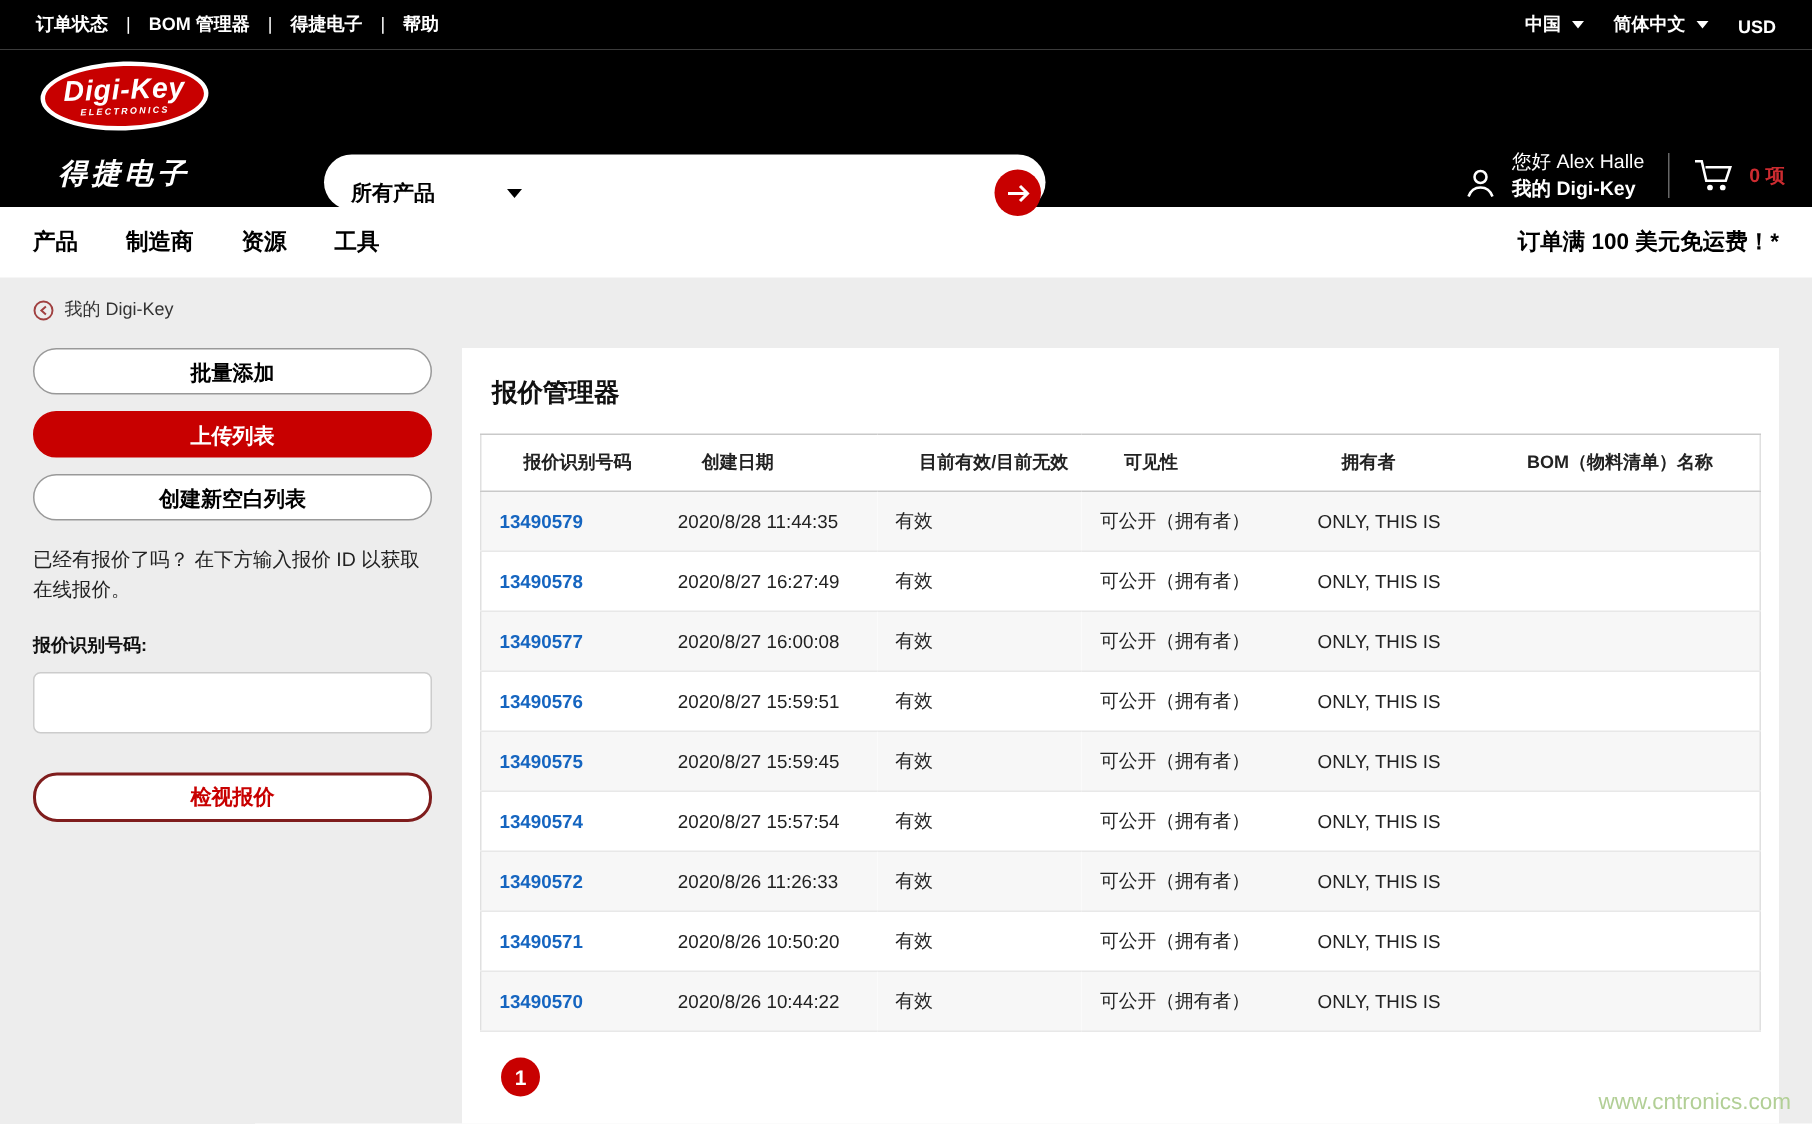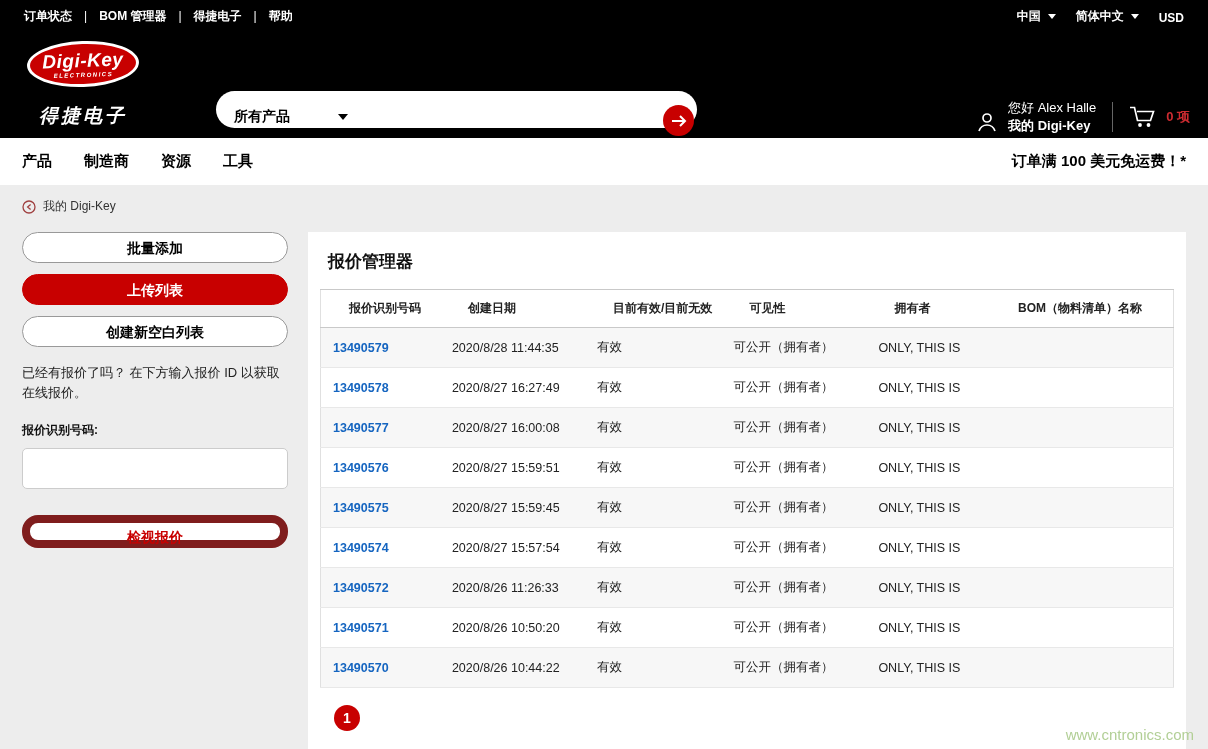--- a/index.html
+++ b/index.html
@@ -18,21 +18,21 @@
   .topbar-currency { color:#fff; font-size:12px; font-weight:bold; cursor:pointer; }
 
   
   .header { height:105px; background:#000; position:relative; }
   .logo { position:absolute; left:18px; top:8px; width:130px; text-align:center; cursor:pointer; }
   .logo-oval { width:112px; height:46px; margin:0 auto; background:#c80000; border:3px solid #fff; border-radius:50%; display:flex; flex-direction:column; align-items:center; justify-content:center; color:#fff; font-style:italic; font-weight:bold; transform:rotate(-2deg); }
   .logo-title { font-size:19px; letter-spacing:0.5px; line-height:1; }
   .logo-sub { font-size:6px; letter-spacing:1.5px; line-height:1; margin-top:2px; }
   .logo-cn { color:#fff; font-weight:bold; font-size:19px; font-style:italic; margin-top:16px; letter-spacing:3px; }
 
-  .search { position:absolute; left:216px; top:58px; width:481px; height:37px; background:#fff; border-radius:19px; display:flex; padding:14px 3px 0 18px; }
+  .search { position:absolute; left:216px; top:70px; width:481px; height:37px; background:#fff; border-radius:19px; display:flex; align-items:center; padding:14px 3px 0 18px; }
   .search-cat { display:flex; align-items:center; font-size:14px; font-weight:bold; color:#000; cursor:pointer; white-space:nowrap; }
   .chev-dark { border-top-color:#000; margin-left:48px; border-left-width:5px; border-right-width:5px; border-top-width:6px; }
   .search-input { flex:1; height:100%; border:none; outline:none; font-size:14px; padding:0 12px; background:transparent; }
   .search-btn { width:31px; height:31px; min-width:31px; border-radius:50%; background:#c80000; border:none; display:flex; align-items:center; justify-content:center; cursor:pointer; }
 
   .header-right { position:absolute; right:18px; top:66px; display:flex; align-items:center; color:#fff; }
   .account { display:flex; align-items:flex-end; gap:9px; cursor:pointer; }
   .account-text { font-size:13px; line-height:1.35; }
   .account-text .bold { font-weight:bold; }
   .hdr-divider { width:1px; height:30px; background:#666; margin:0 16px; }
@@ -48,21 +48,21 @@
   
   .breadcrumb { display:flex; align-items:center; gap:7px; padding:13px 22px 9px; font-size:12px; color:#333; }
   .breadcrumb a { cursor:pointer; }
 
   
   .content { display:flex; align-items:flex-start; padding:8px 22px 0; gap:20px; }
   .sidebar { width:266px; flex-shrink:0; }
   .btn { display:block; width:100%; height:31px; border-radius:16px; font-size:14px; font-weight:bold; text-align:center; line-height:28px; cursor:pointer; margin-bottom:11px; font-family:inherit; }
   .btn-red { background:#c80000; color:#fff; border:1px solid #c80000; }
   .btn-white { background:#fff; color:#000; border:1px solid #999; }
-  .btn-outline-red { background:#fff; color:#c80000; border:8px solid #7f1d1d; margin-top:26px; height:33px; line-height:29px; }
+  .btn-outline-red { background:#fff; color:#c80000; border:2px solid #7f1d1d; margin-top:26px; height:33px; line-height:29px; }
   .sidebar-text { font-size:13px; color:#222; line-height:1.5; margin:16px 0 20px; }
   .sidebar-label { font-size:12px; font-weight:bold; color:#111; margin-bottom:9px; }
   .sidebar-input { width:100%; height:41px; border:1px solid #ccc; border-radius:5px; padding:0 10px; font-size:14px; background:#fff; }
 
   .main { flex:1; background:#fff; min-height:531px; padding:16px 12px 0 12px; position:relative; }
   .main-title { font-size:17px; font-weight:bold; color:#111; margin:2px 0 16px 8px; }
 
   .quotes-table { width:100%; border-collapse:collapse; table-layout:fixed; border:1px solid #e0e0e0; }
   .quotes-table th { text-align:left; font-size:12px; font-weight:bold; color:#222; padding:10px 28px; border-top:1px solid #c9c9c9; border-bottom:1px solid #c9c9c9; background:#fff; white-space:nowrap; overflow:hidden; }
   .quotes-table th:nth-child(1){ width:14%; }

